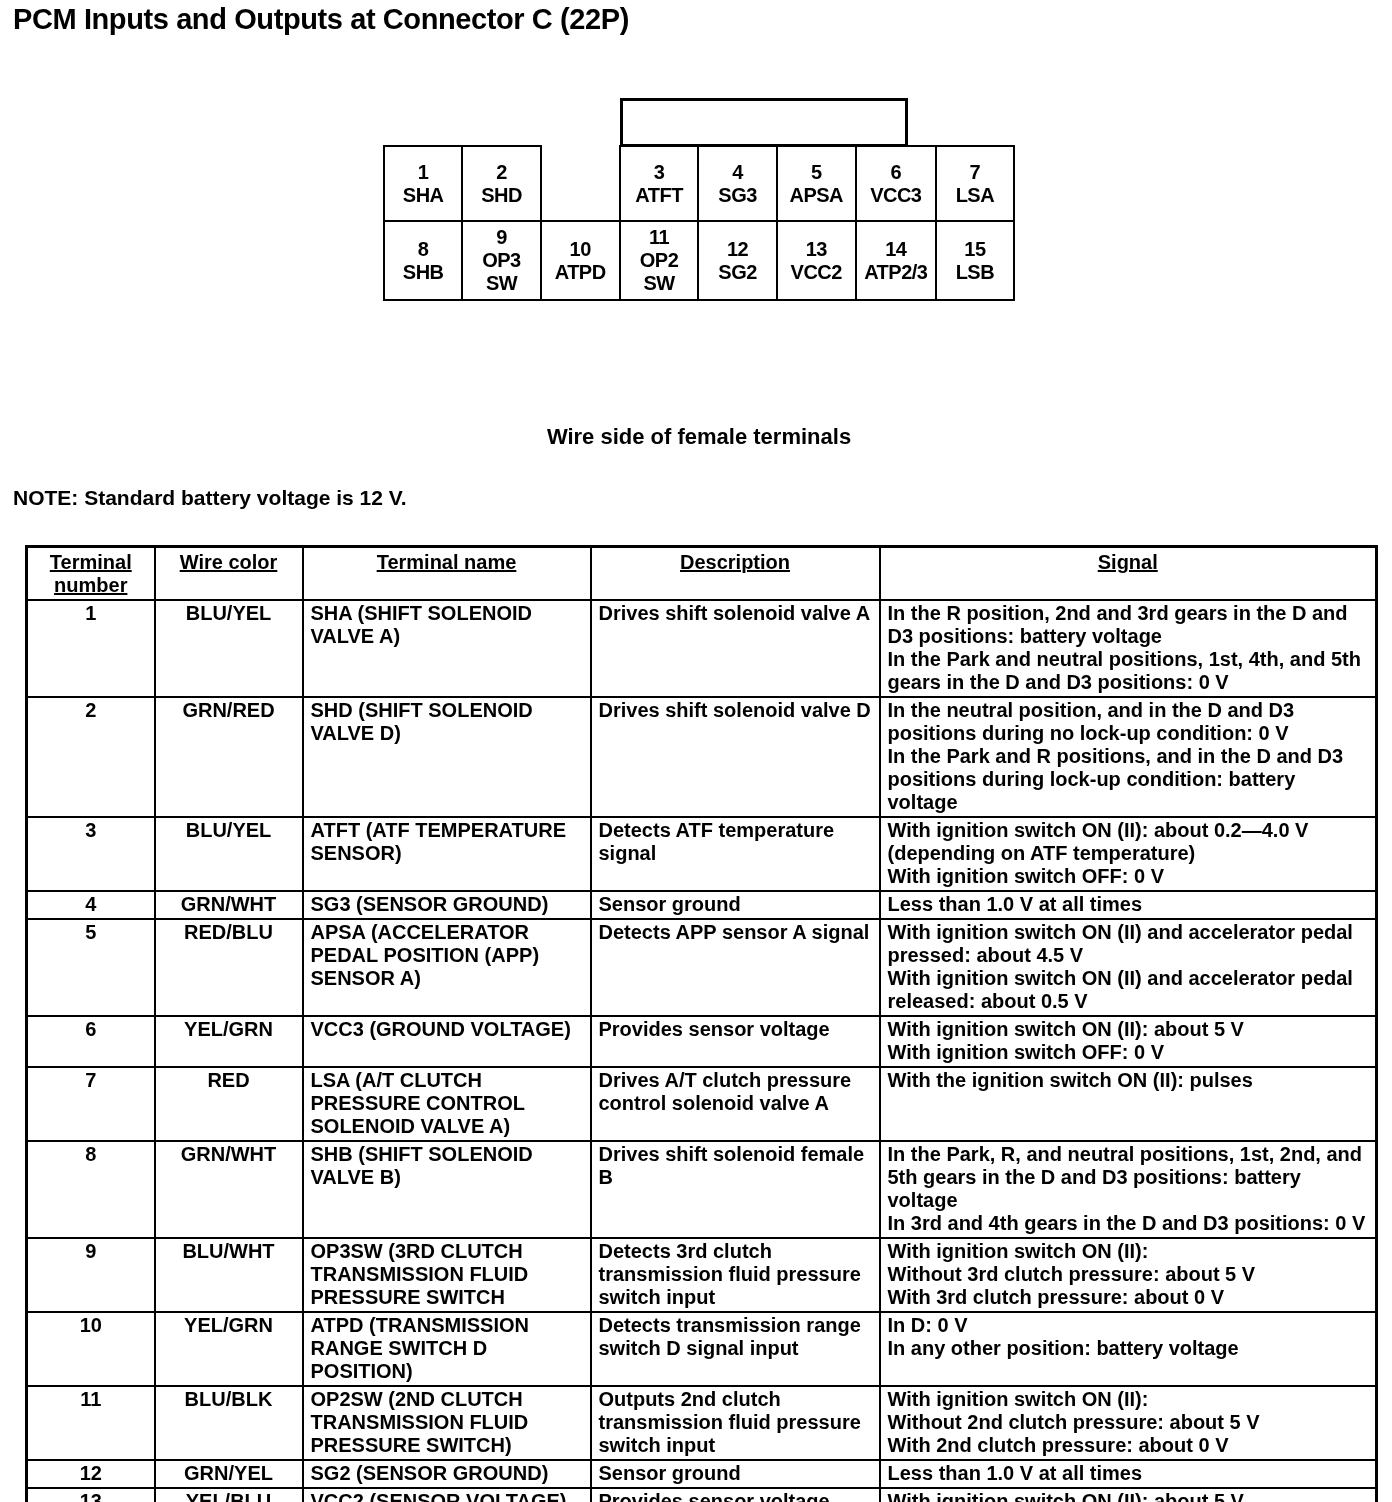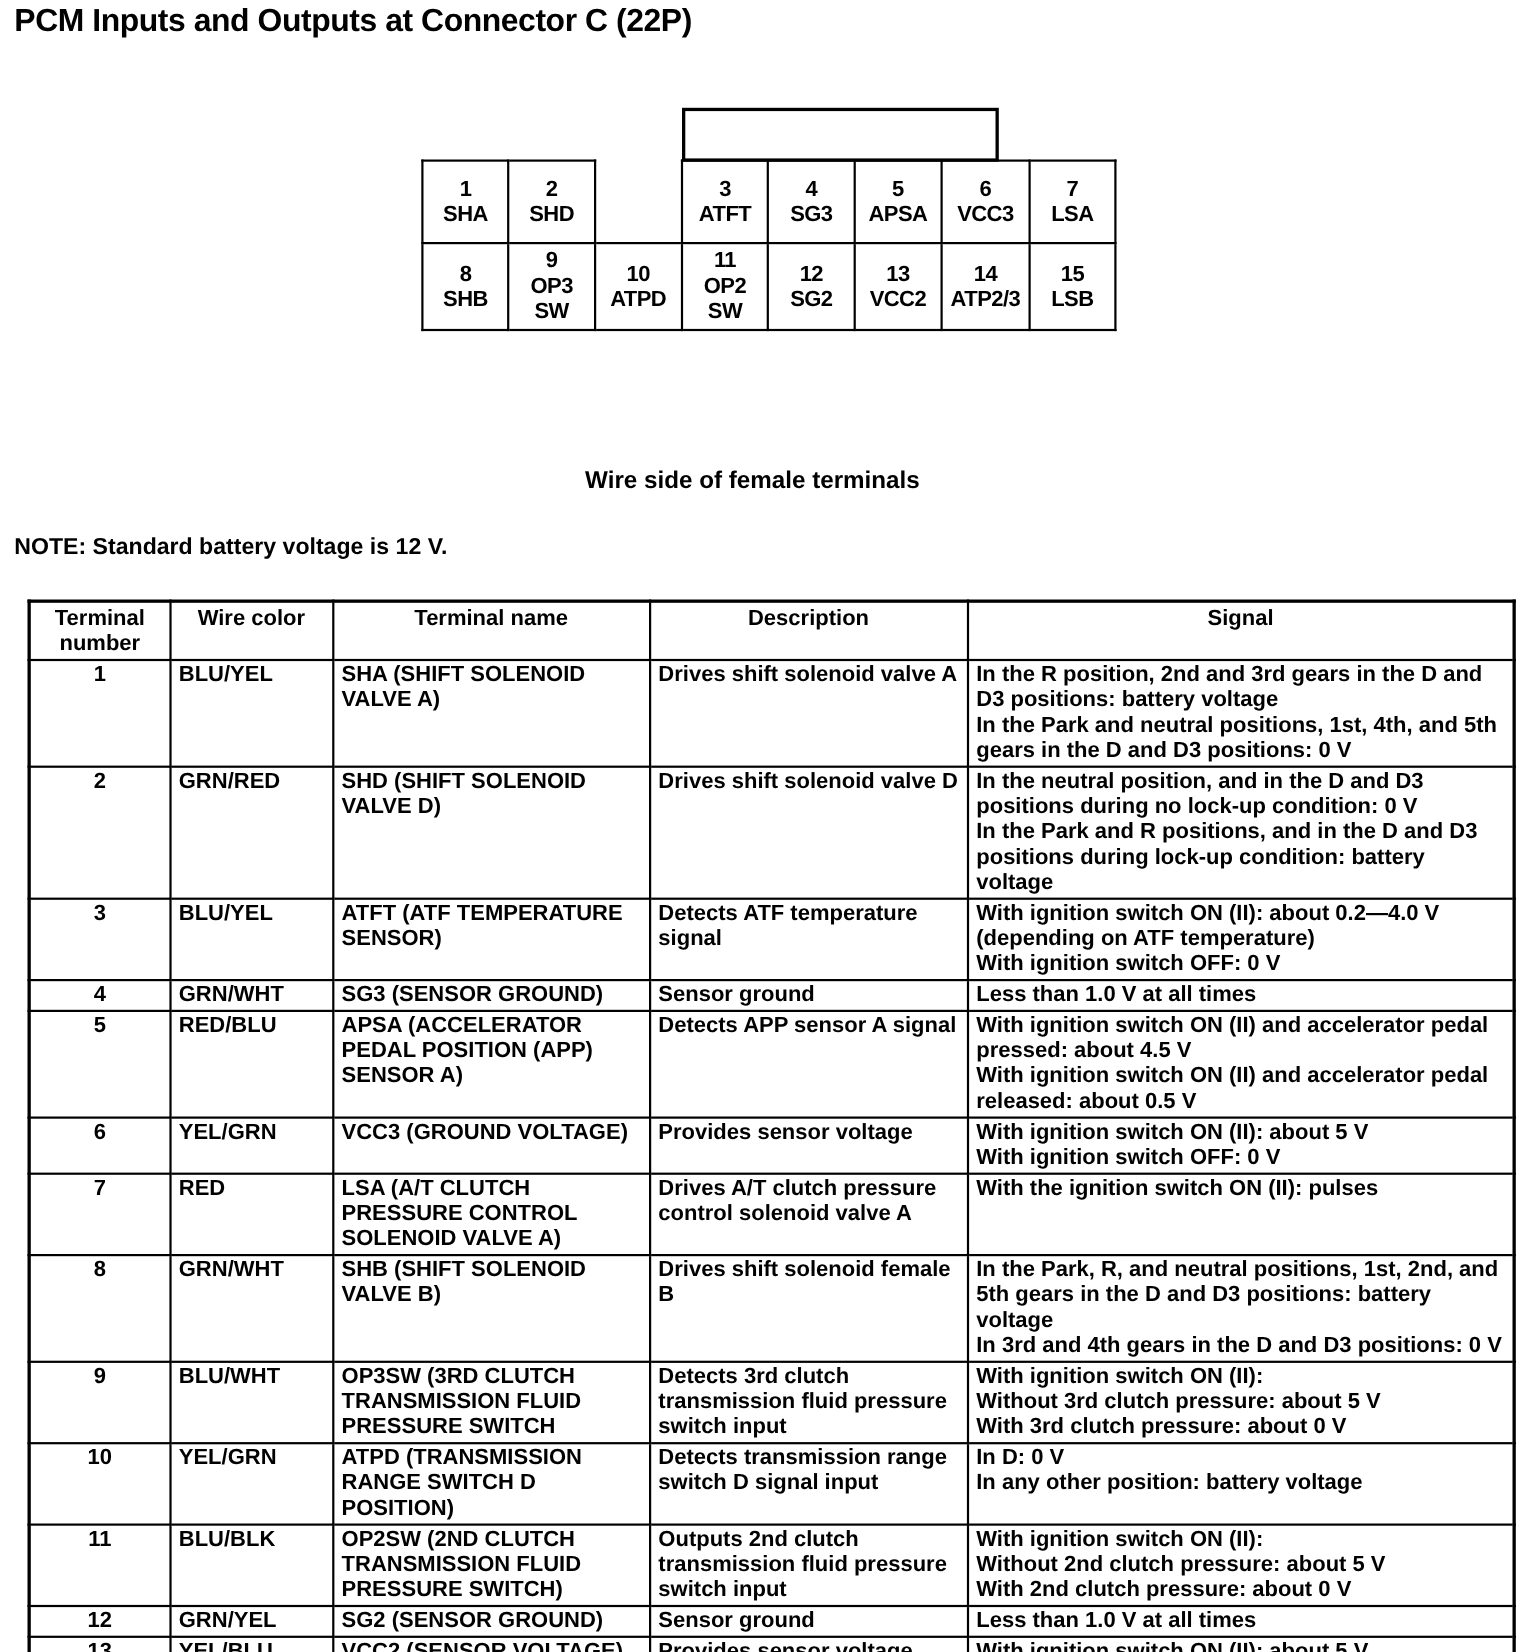--- a/index.html
+++ b/index.html
@@ -37,21 +37,21 @@
     font-size:20px; line-height:23px; letter-spacing:-0.5px;
     white-space:pre-line;
   }
   .connector-grid td.pin { border:2px solid #000; }
   .connector-grid td.gap { border:none; }
   .connector-grid tr:nth-child(1) td { height:73px; }
   .connector-grid tr:nth-child(2) td { height:77px; }
   .connector-grid tr:nth-child(3) td { height:80px; }
 
   .connector-caption {
-    position:absolute; left:368px; top:424px; width:632px;
+    position:absolute; left:383px; top:424px; width:632px;
     text-align:center; font-size:22px;
   }
 
   .note-line {
     position:absolute; left:13px; top:486px;
     font-size:21px;
   }
 
   
   .signal-table {
@@ -59,23 +59,23 @@
     border-collapse:collapse; table-layout:fixed;
     border:3px solid #000;
   }
   .signal-table th, .signal-table td {
     border:2px solid #000;
     font-size:20px; line-height:23px;
     vertical-align:top;
     padding:1px 7px 2px 7px;
     overflow:hidden;
   }
-  .signal-table th { text-align:center; padding-top:3px; }
+  .signal-table th { text-align:center; padding-top:3px;text-decoration:underline; }
   .signal-table td.c-num   { text-align:center; }
-  .signal-table td.c-color { }
+  .signal-table td.c-color { text-align:center; }
   .signal-table td.c-name,
   .signal-table td.c-desc,
   .signal-table td.c-signal { text-align:left; white-space:pre-line; }
 </style>
 </head>
 <body>
 
 <h1 class="page-title">PCM Inputs and Outputs at Connector C (22P)</h1>
 
 <div class="connector-wrap">

